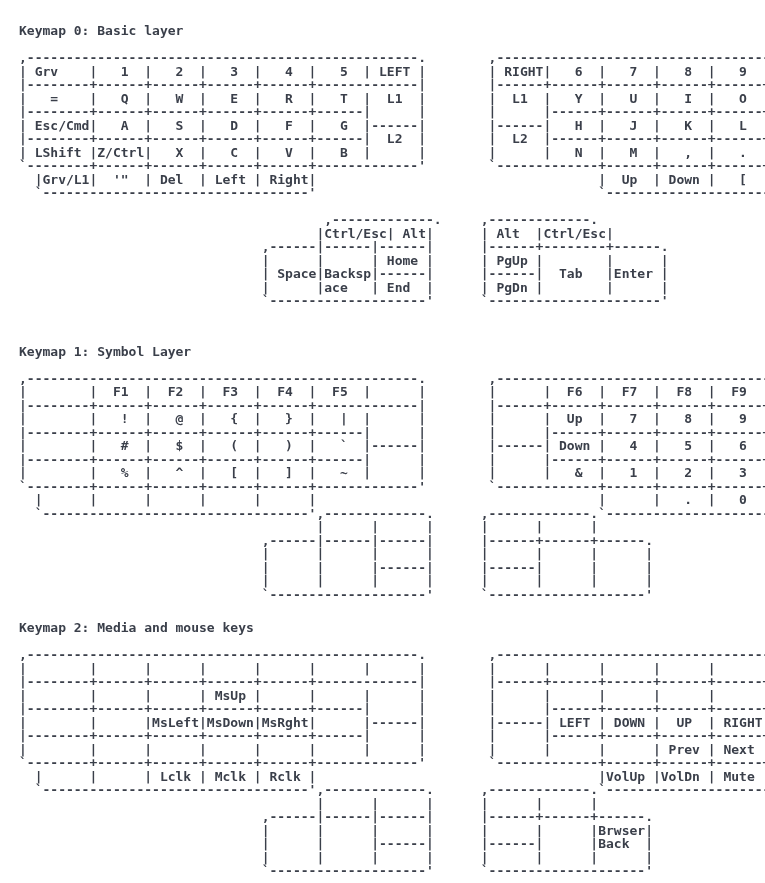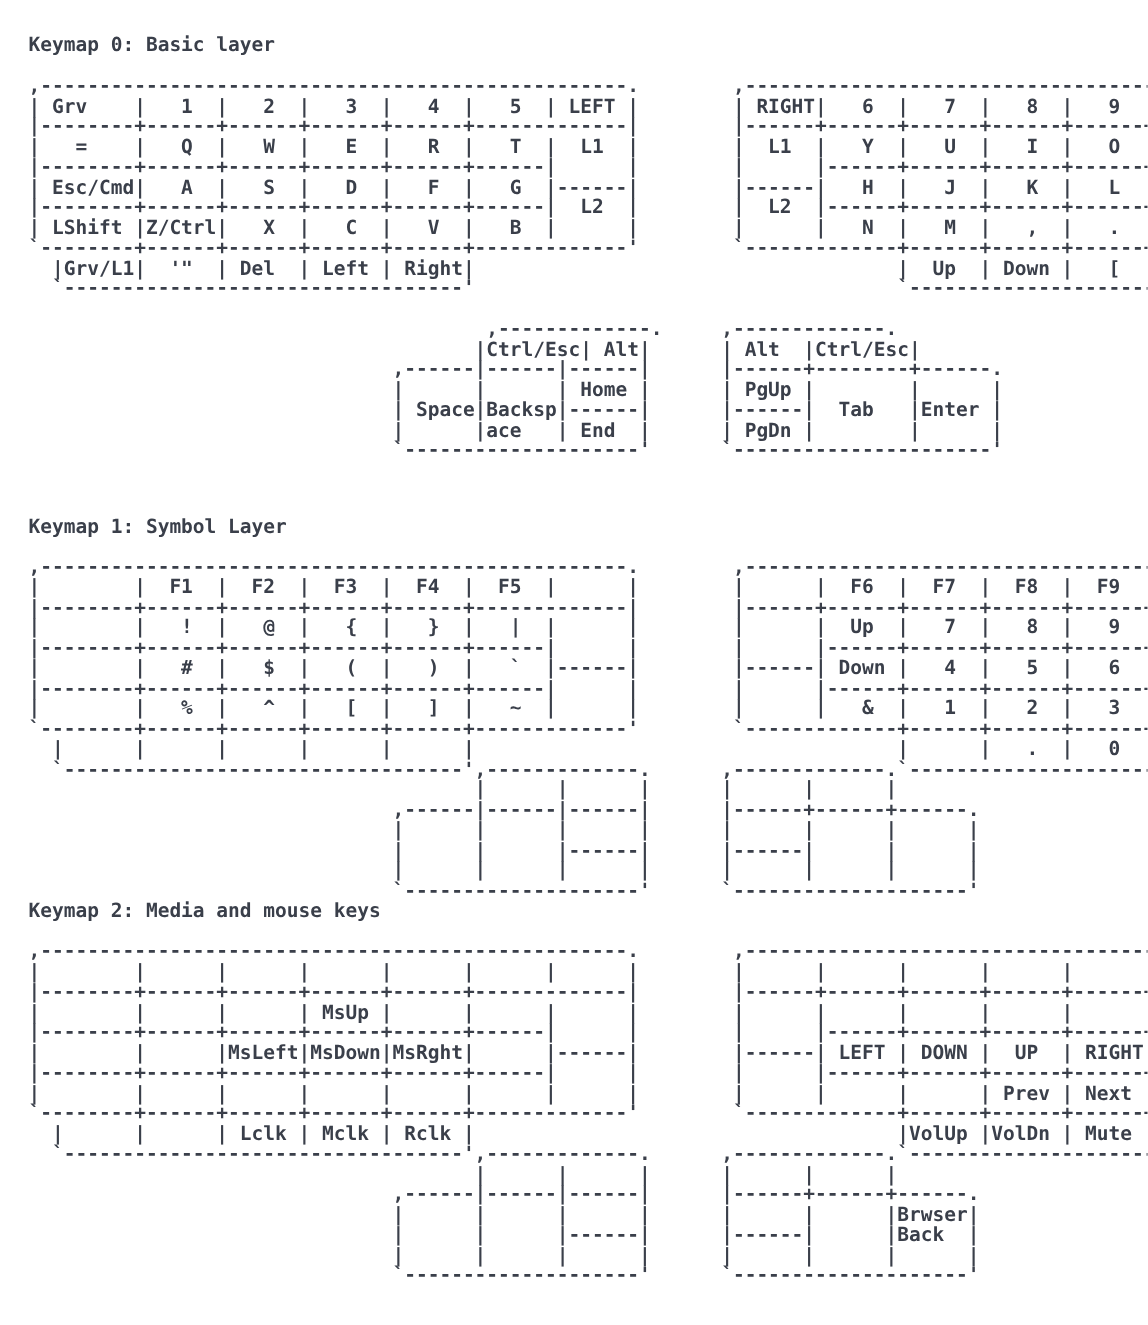--- a/index.html
+++ b/index.html
@@ -24,21 +24,21 @@
     white-space: pre;
     height: 13.5px;
   }
   .keymap-section pre.ascii-art {
     margin: 13.5px 0 0 0;
     padding: 0;
     font: inherit;
     white-space: pre;
   }
   #section-1 { margin-top: 37px; }
-  #section-2 { margin-top: 0; }
+  #section-2 { margin-top: 20px; }
 </style>
 </head>
 <body style="background: rgb(255, 255, 255);">
 
 <div class="doc" style="color: rgb(58, 63, 74);">
 
   <section class="keymap-section" id="section-0">
     <div class="section-title">Keymap 0: Basic layer</div>
     <pre class="ascii-art">,--------------------------------------------------.        ,--------------------------------------------------.
 | Grv    |   1  |   2  |   3  |   4  |   5  | LEFT |        | RIGHT|   6  |   7  |   8  |   9  |   0  |   -    |

